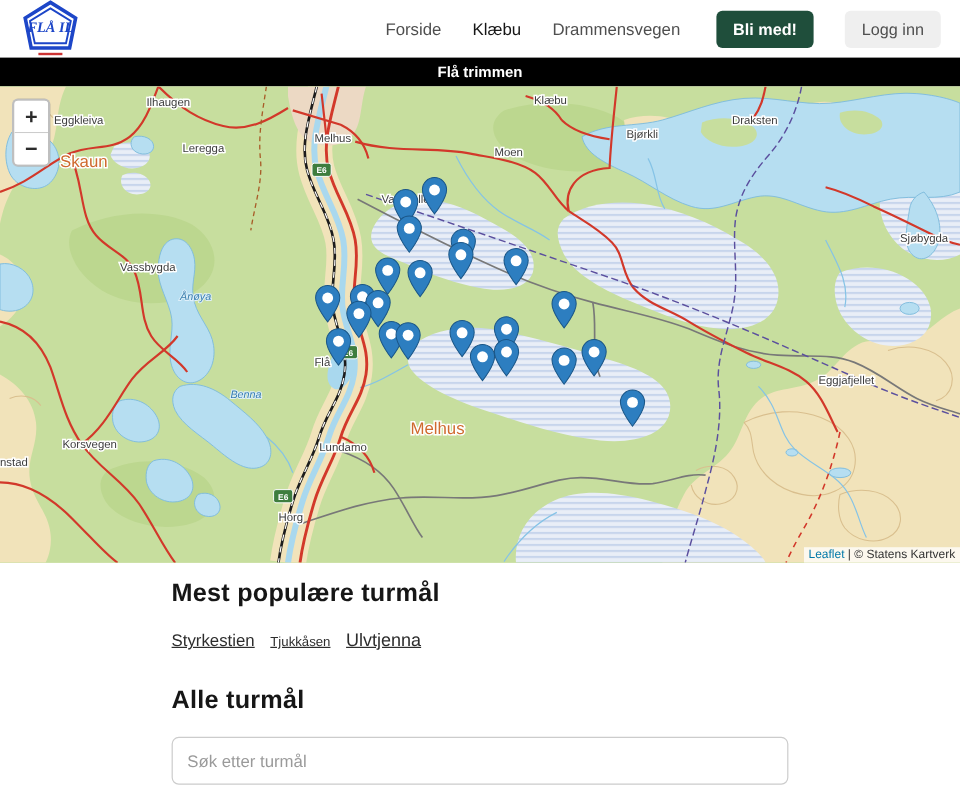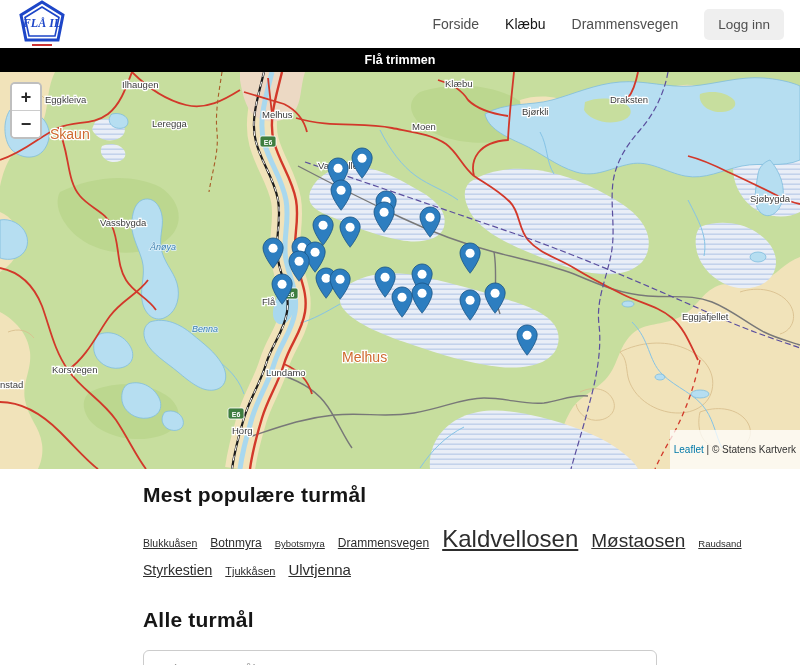--- a/index.html
+++ b/index.html
@@ -27,21 +27,21 @@
   .lbl-region{font-size:14px;fill:#cf6a2e;paint-order:stroke;stroke:#ffffff;stroke-width:2.4px;
              font-family:"Liberation Sans",sans-serif;}
   .lbl-water{font-size:9px;fill:#3a7fae;font-style:italic;paint-order:stroke;stroke:#dff0fa;stroke-width:1.6px;
              font-family:"Liberation Sans",sans-serif;}
   .zoom-ctl{position:absolute;top:10px;left:10px;width:28px;border:2px solid rgba(0,0,0,.25);
             border-radius:5px;overflow:hidden;background:#fff;}
   .zoom-btn{display:block;width:28px;height:26px;background:#fff;color:#2b2b2b;text-align:center;
             font-size:18px;font-weight:bold;line-height:26px;cursor:pointer;user-select:none;}
   .zoom-btn:first-child{border-bottom:1px solid #ccc;}
   .attrib{position:absolute;right:0;bottom:0;background:rgba(255,255,255,.75);
-          font-size:10px;padding:14px 4px;color:#333;white-space:nowrap;}
+          font-size:10px;padding:1px 4px;color:#333;white-space:nowrap;}
   .attrib a{color:#0078A8;text-decoration:none;cursor:pointer;}
   
   .main{padding:14px 143px 0 143px;}
   .main h2{font-size:21px;font-weight:bold;color:#161616;margin:0 0 18px 0;letter-spacing:.2px;}
   .tagrow{display:flex;align-items:baseline;gap:13px;flex-wrap:nowrap;margin-bottom:8px;}
   .tag{color:#2d2d2d;text-decoration:underline;cursor:pointer;white-space:nowrap;}
   .all-section{margin-top:30px;}
   .search-input{width:514px;box-sizing:border-box;height:40px;border:1px solid #ccc;border-radius:6px;
                 padding:0 12px;font-size:14px;color:#333;outline:none;font-family:"Liberation Sans",sans-serif;}
   .search-input::placeholder{color:#9a9a9a;}
@@ -55,20 +55,21 @@
     <path d="M24 8 L41 18.5 L37 37 L11 37 L7 18.5 Z" fill="#fff" stroke="#1d46c8" stroke-width="1.6"></path>
     <text x="24" y="28" text-anchor="middle" font-size="12" font-style="italic" font-weight="bold" fill="#1d46c8" font-family="Liberation Serif, serif">FLÅ IL</text>
     <rect x="14" y="45" width="20" height="2" fill="#c33"></rect>
   </svg>
   <nav class="nav">
     <span id="nav-links" style="display:flex;gap:26px;align-items:center;">
         <a class="nav-link">Forside</a>
         <a class="nav-link active">Klæbu</a>
         <a class="nav-link">Drammensvegen</a>
       </span>
+    <button class="btn btn-join">Bli med!</button>
     <button class="btn btn-login">Logg inn</button>
   </nav>
 </header>
 
 <div class="banner">
   <span>Flå trimmen</span>
 </div>
 
 <div class="map-wrap">
   <svg class="map-svg" viewBox="0 0 800 397">
@@ -325,29 +326,20 @@
   </div>
   <div class="attrib">
     <a>Leaflet</a><span> | </span><span>© Statens Kartverk</span>
   </div>
 </div>
 
 <main class="main">
   <h2>Mest populære turmål</h2>
   <div id="tagcloud">
       <div class="tagrow">
-        <a class="tag" style="font-size: 10.5px;">Blukkuåsen</a>
-        <a class="tag" style="font-size: 12px;">Botnmyra</a>
-        <a class="tag" style="font-size: 9.5px;">Bybotsmyra</a>
-        <a class="tag" style="font-size: 12px;">Drammensvegen</a>
-        <a class="tag" style="font-size: 24px;">Kaldvellosen</a>
-        <a class="tag" style="font-size: 19px;">Møstaosen</a>
-        <a class="tag" style="font-size: 9.5px;">Raudsand</a>
-      </div>
-      <div class="tagrow">
         <a class="tag" style="font-size: 14px;">Styrkestien</a>
         <a class="tag" style="font-size: 11px;">Tjukkåsen</a>
         <a class="tag" style="font-size: 15px;">Ulvtjenna</a>
       </div>
     </div>
 
   <div class="all-section">
     <h2>Alle turmål</h2>
     <input class="search-input" type="text" placeholder="Søk etter turmål" style="">
   </div>

